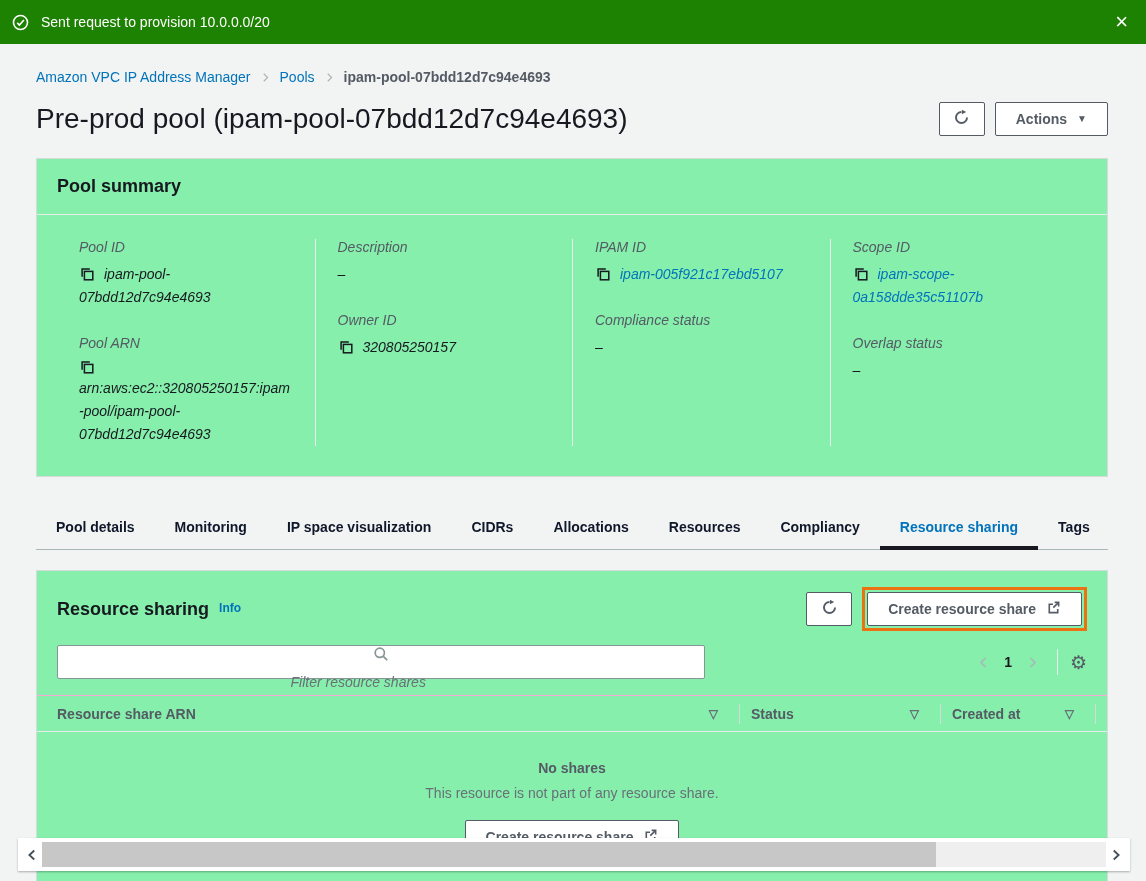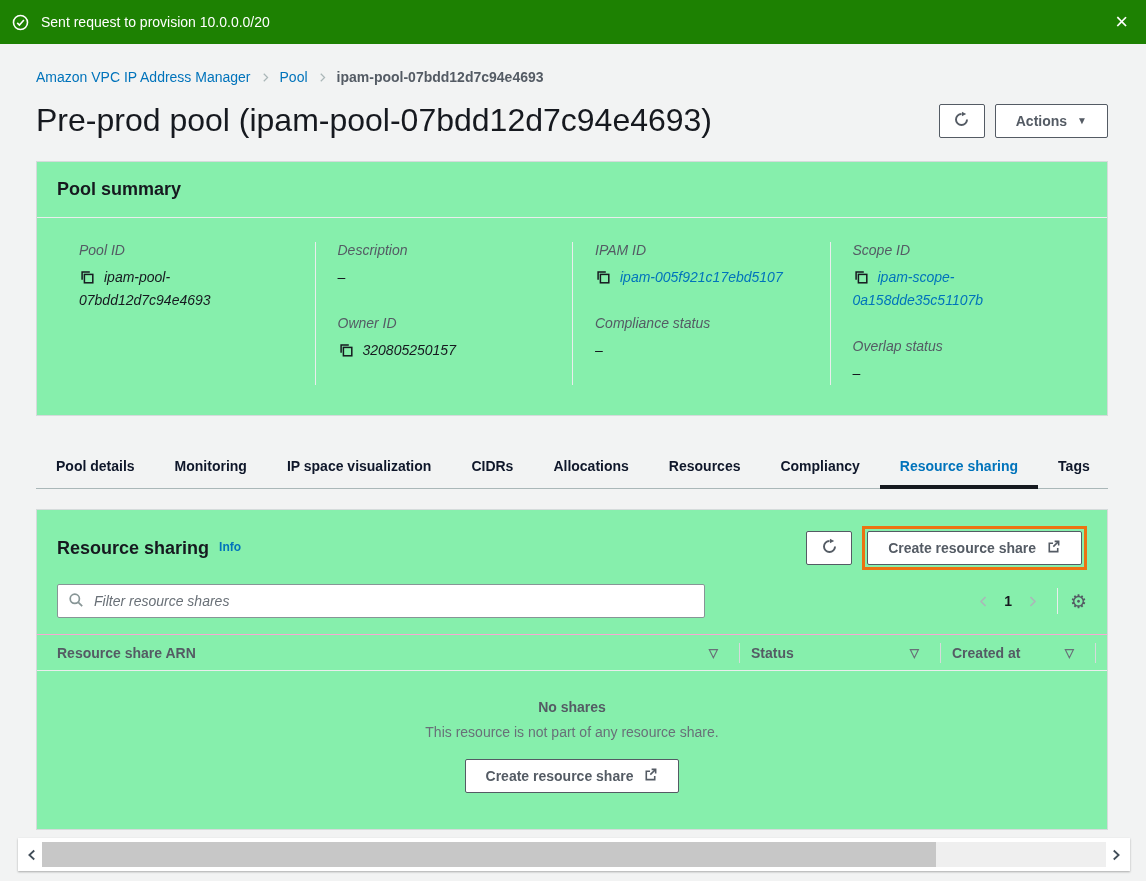--- a/index.html
+++ b/index.html
@@ -21,21 +21,21 @@
   }
   
   .page { padding:0 38px 0 36px; }
   .breadcrumb { margin-top:25px; display:flex; align-items:center; gap:9px; }
   .crumb-link { color:#0073bb; cursor:pointer; text-decoration:none; }
   .crumb-sep { color:#aab7b8; display:flex; }
   .crumb-sep svg { width:11px; height:11px; }
   .crumb-current { color:#545b64; font-weight:700; }
 
   .title-row { display:flex; align-items:center; margin-top:17px; }
-  h1 { font-size:32px; font-weight:400; margin:0; letter-spacing:0; }
+  h1 { font-size:28px; font-weight:400; margin:0; letter-spacing:0; }
   .title-actions { margin-left:auto; display:flex; gap:10px; }
 
   .btn {
     border:1px solid #545b64; background:#fff; color:#545b64;
     font-weight:700; font-size:14px; height:34px; padding:0 20px;
     border-radius:2px; display:inline-flex; align-items:center; gap:10px;
     cursor:pointer; font-family:inherit; white-space:nowrap;
   }
   .btn-square { width:46px; padding:0; justify-content:center; }
   .refresh-svg { width:17px; height:17px; }
@@ -75,21 +75,21 @@
 
   
   .table-card { margin-top:20px; min-height:280px; }
   .table-head { padding:16px 20px 0 20px; display:flex; align-items:center; }
   .head-actions { margin-left:auto; display:flex; align-items:center; gap:10px; }
   .highlight-frame { border:3px solid #ec7211; padding:2px; }
 
   .filter-row { display:flex; align-items:center; padding:14px 20px 16px 20px; }
   .search-box {
     width:648px; height:34px; border:1px solid #879596; border-radius:2px;
-    display:flex; align-items:center; padding:0 10px; gap:8px; background:#fff;
+    display:flex; align-items:center; padding:0 10px; gap:8px; background:#fff;flex-direction:column;
   }
   .search-box svg { width:16px; height:16px; flex:none; }
   .search-box input {
     border:none; outline:none; flex:1; font-size:14px; background:transparent;
     font-family:inherit; color:#16191f;
   }
   .search-box input::placeholder { color:#697077; font-style:italic; }
 
   .pagination { margin-left:auto; display:flex; align-items:center; }
   .pg-chevron { color:#aab7b8; cursor:pointer; padding:4px; display:flex; }
@@ -143,21 +143,21 @@
 
 <div class="page">
 
   <div class="breadcrumb">
     <a class="crumb-link">Amazon VPC IP Address Manager</a>
     <span class="crumb-sep">
       <svg viewBox="0 0 16 16" fill="none" stroke="currentColor" stroke-width="1.8">
           <path d="M5.5 2.5 L11 8 L5.5 13.5"></path>
         </svg>
     </span>
-    <a class="crumb-link">Pool</a>
+    <a class="crumb-link">Pools</a>
     <span class="crumb-sep">
       <svg viewBox="0 0 16 16" fill="none" stroke="currentColor" stroke-width="1.8">
           <path d="M5.5 2.5 L11 8 L5.5 13.5"></path>
         </svg>
     </span>
     <span class="crumb-current">ipam-pool-07bdd12d7c94e4693</span>
   </div>
 
   <div class="title-row">
     <h1>Pre-prod pool (ipam-pool-07bdd12d7c94e4693)</h1>
@@ -185,20 +185,31 @@
       <div class="summary-col">
         <div class="field">
           <div class="field-label">Pool ID</div>
           <div class="field-value">
             <span class="copy-btn">
               <svg viewBox="0 0 16 16" fill="none" stroke="#16191f" stroke-width="1.5">
                   <rect x="5.4" y="5.4" width="8.4" height="8.4"></rect>
                   <path d="M10.8 3.1 H3.1 V10.8"></path>
                 </svg>
             </span><span>ipam-pool-07bdd12d7c94e4693</span>
+          </div>
+        </div>
+        <div class="field">
+          <div class="field-label">Pool ARN</div>
+          <div class="field-value">
+            <span class="copy-btn copy-block">
+              <svg viewBox="0 0 16 16" fill="none" stroke="#16191f" stroke-width="1.5">
+                  <rect x="5.4" y="5.4" width="8.4" height="8.4"></rect>
+                  <path d="M10.8 3.1 H3.1 V10.8"></path>
+                </svg>
+            </span><span>arn:aws:ec2::320805250157:ipam-pool/ipam-pool-07bdd12d7c94e4693</span>
           </div>
         </div>
       </div>
       <div class="summary-col">
         <div class="field">
           <div class="field-label">Description</div>
           <div class="field-value">–</div>
         </div>
         <div class="field">
           <div class="field-label">Owner ID</div>

